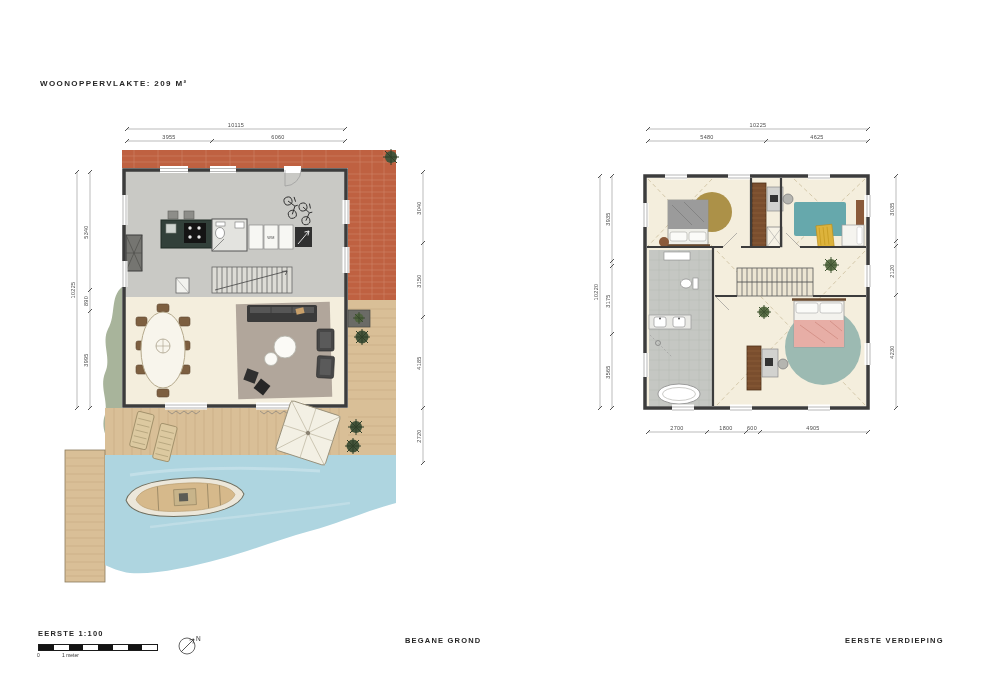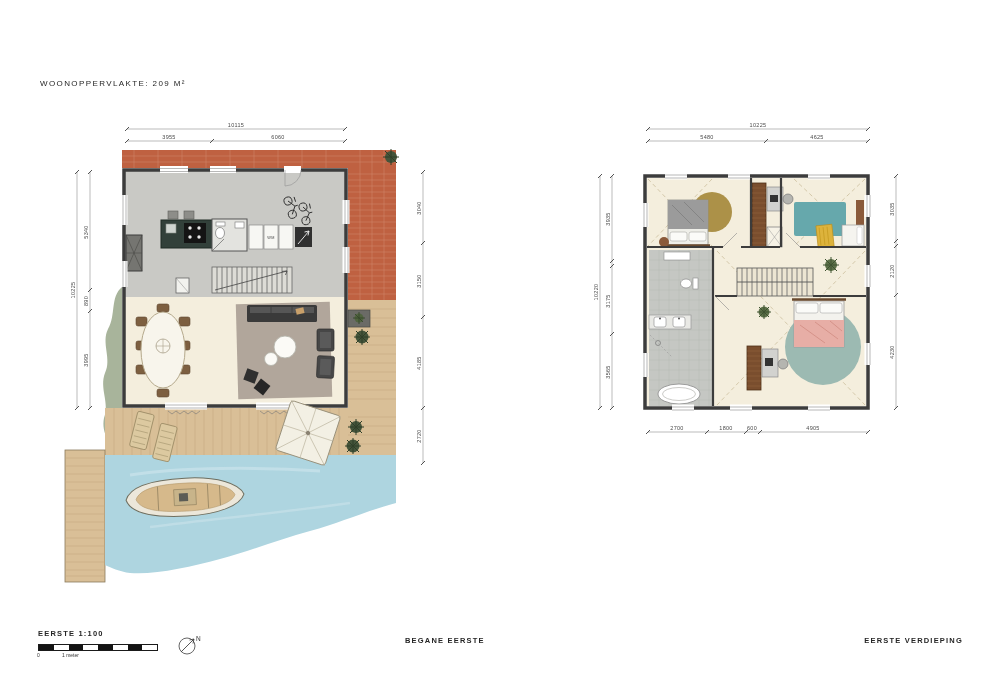--- a/index.html
+++ b/index.html
@@ -1,19 +1,19 @@
 <!DOCTYPE html>
 <html><head>
 <meta charset="utf-8">
 <style>
   html,body{margin:0;padding:0}
   body{width:1000px;height:688px;background:#ffffff;position:relative;overflow:hidden;
        font-family:"Liberation Sans",sans-serif;color:#262626}
   .abs{position:absolute}
-  .h-label{font-size:8px;font-weight:normal;letter-spacing:1.4px;color:#262626;white-space:nowrap}
+  .h-label{font-size:8px;font-weight:bold;letter-spacing:1.4px;color:#262626;white-space:nowrap}
   .cap{font-size:7.5px;font-weight:bold;letter-spacing:1.2px;color:#262626;white-space:nowrap}
   .tiny{font-size:6px;color:#333}
   
   .wall{fill:none;stroke:#3c3c3c;stroke-width:3.5}
   .iwall{stroke:#3c3c3c;stroke-width:2.2}
   .thin{stroke:#666;stroke-width:.8;fill:none}
   .dl{stroke:#8f8f8f;stroke-width:.6}
   .tk{stroke:#3f3f3f;stroke-width:.9}
   .dt{font-family:"Liberation Sans",sans-serif;font-size:5.5px;fill:#4a4a4a;text-anchor:middle;letter-spacing:.3px}
   .grid{stroke:#d08a6e;stroke-width:.5}
@@ -431,15 +431,15 @@
 
 <div class="abs tiny" style="left:37px;top:652px;font-size:5px">0</div>
 <div class="abs tiny" style="left:62px;top:652px;font-size:5px">1 meter</div>
 
 <svg class="abs" style="left:176px;top:632px" width="30" height="28" viewBox="0 0 30 28">
   <circle cx="11" cy="14" r="8" fill="none" stroke="#555" stroke-width=".9"></circle>
   <path d="M5,20 L18,7 M18,7 l-4.5,1 M18,7 l-1,4.5" stroke="#444" stroke-width=".9" fill="none"></path>
   <text x="20" y="9" style="font-family:'Liberation Sans',sans-serif;font-size:6.5px;fill:#333">N</text>
 </svg>
 
-<div class="abs cap" style="left:405px;top:636px">BEGANE EERSTE</div>
-
-<div class="abs cap" style="left:845px;top:636px;width:118px;text-align:right">EERSTE VERDIEPING</div>
+<div class="abs cap" style="left:405px;top:636px">BEGANE GROND</div>
+
+<div class="abs cap" style="left:845px;top:636px;width:118px;">EERSTE VERDIEPING</div>
 
 </body></html>

